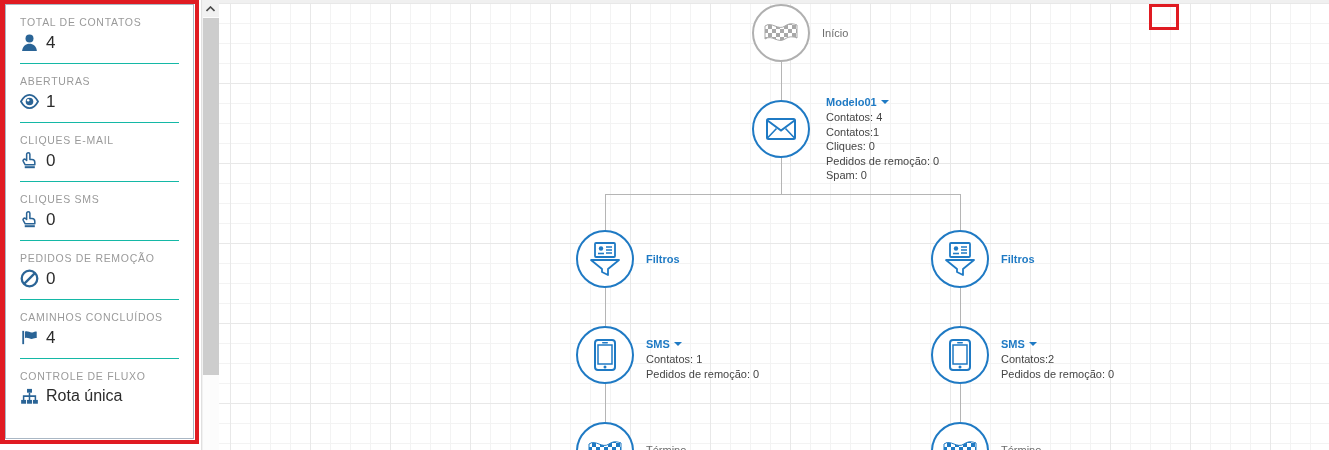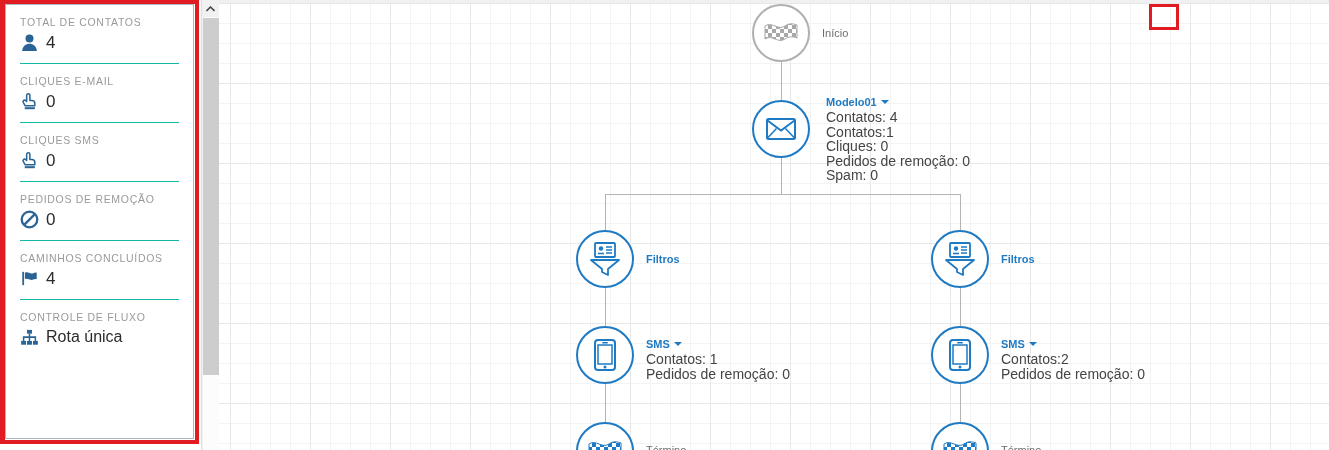--- a/index.html
+++ b/index.html
@@ -122,21 +122,21 @@
   .circle.gray { border: 2px solid #b0b0b0; }
   .node-label {
     position: absolute;
     font-size: 11px;
     white-space: nowrap;
   }
   .node-label.gray { color: #6d6d6d; }
   .node-title {
     color: #1f7ac4; font-weight: bold; font-size: 11px;
   }
-  .node-stats { font-size: 14px; color: #444; line-height: 14.5px; white-space: nowrap; }
+  .node-stats { font-size: 11px; color: #444; line-height: 14.5px; white-space: nowrap; }
   .caret {
     display: inline-block; width: 0; height: 0;
     border-left: 4px solid transparent; border-right: 4px solid transparent;
     border-top: 4px solid #1f7ac4;
     margin-left: 4px; vertical-align: 2px;
   }
   .conn { position: absolute; background: #b5b5b5; }
   svg { display: block; }
 </style>
 </head>
@@ -305,20 +305,31 @@
         <div class="stat-label">TOTAL DE CONTATOS</div>
         <div class="stat-value-row">
           <svg class="stat-icon" viewBox="0 0 20 20">
             <circle cx="10" cy="5.8" r="4.2" fill="#2a6496"></circle>
             <path d="M2.2,19 C2.8,13.4 6.2,11.2 10,11.2 C13.8,11.2 17.2,13.4 17.8,19 Z" fill="#2a6496"></path>
           </svg>
           <span class="stat-value">4</span>
         </div>
       </div>
 
+      <div class="stat">
+        <div class="stat-label">ABERTURAS</div>
+        <div class="stat-value-row">
+          <svg class="stat-icon" viewBox="0 0 20 20">
+            <path d="M1,10 C4,4.5 8,3 10,3 C12,3 16,4.5 19,10 C16,15.5 12,17 10,17 C8,17 4,15.5 1,10 Z" fill="none" stroke="#2a6496" stroke-width="1.8"></path>
+            <circle cx="10" cy="10" r="4" fill="#2a6496"></circle>
+            <circle cx="8.6" cy="8.6" r="1.3" fill="#ffffff"></circle>
+          </svg>
+          <span class="stat-value">1</span>
+        </div>
+      </div>
 
       <div class="stat">
         <div class="stat-label">CLIQUES E-MAIL</div>
         <div class="stat-value-row">
           <svg class="stat-icon" viewBox="0 0 20 20">
             <path d="M7,10 L7,3.5 A1.7,1.7 0 0 1 10.4,3.5 L10.4,9 L12.6,9 A3,3 0 0 1 15.6,12 L15.6,14.5 L5.5,14.5 L3.4,11 A1.6,1.6 0 0 1 5.7,8.9 Z" fill="none" stroke="#2a6496" stroke-width="1.6" stroke-linejoin="round"></path>
             <rect x="5" y="16" width="10.6" height="2.1" fill="#2a6496"></rect>
           </svg>
           <span class="stat-value">0</span>
         </div>

